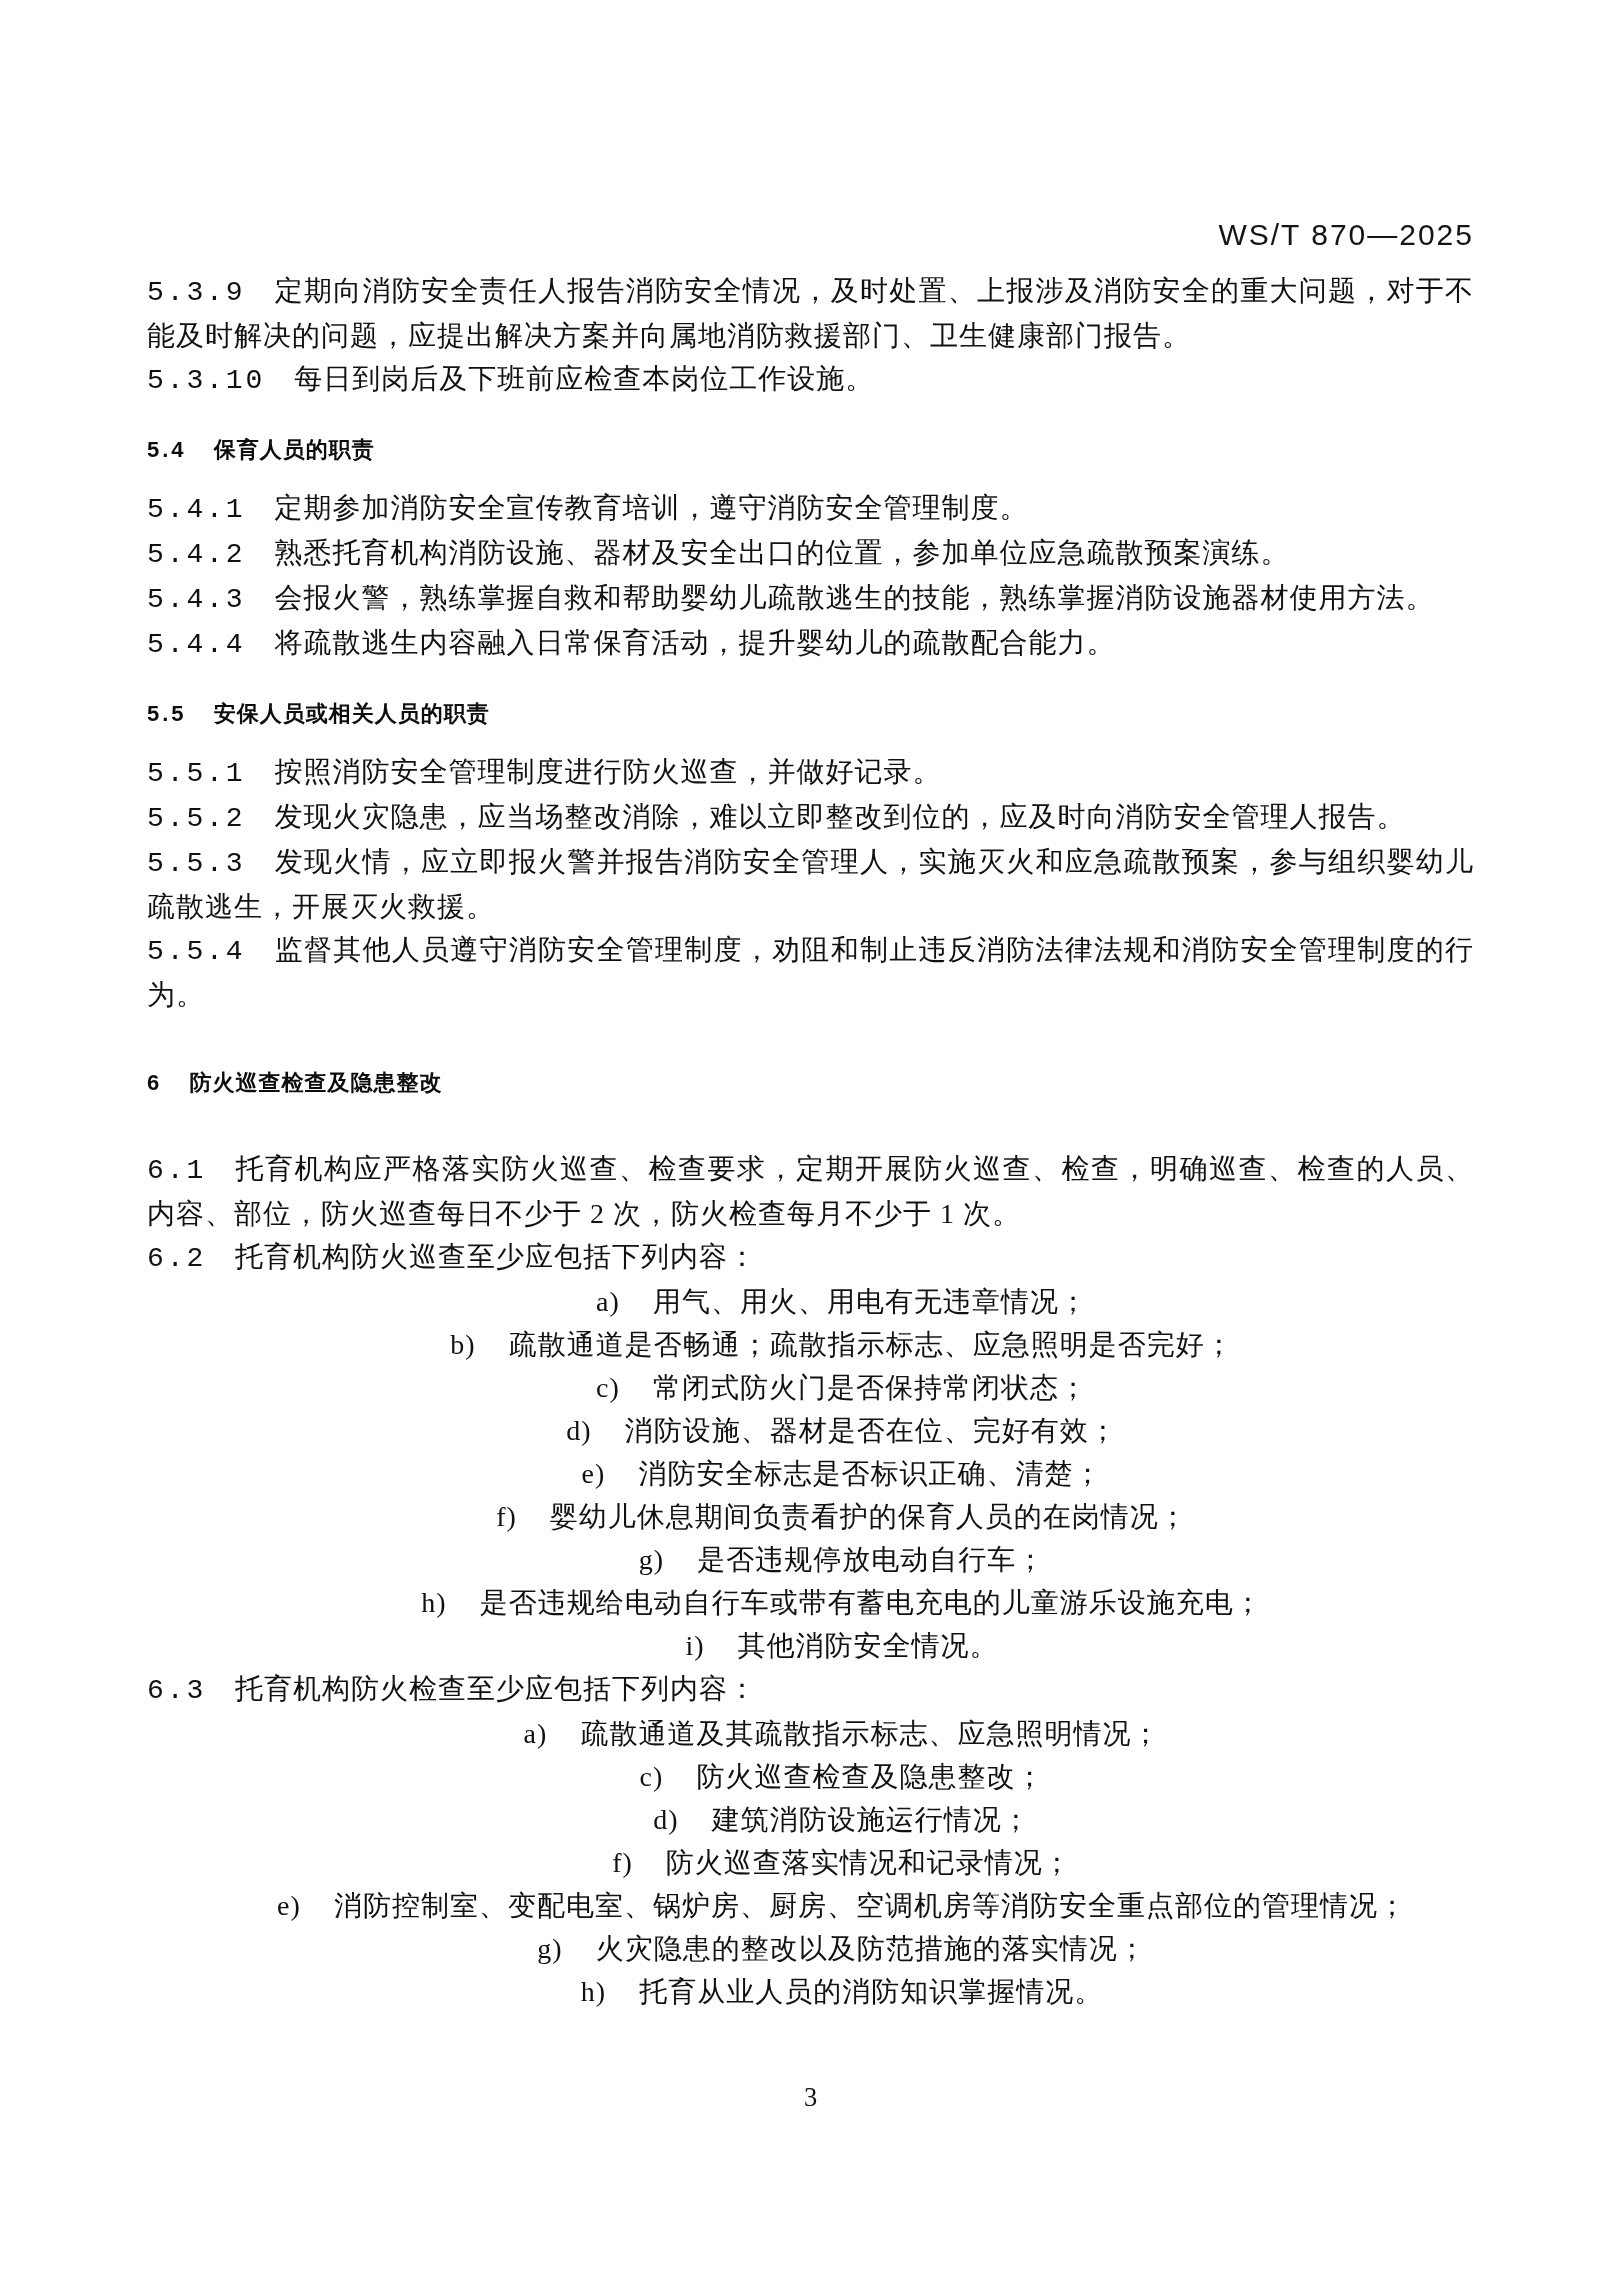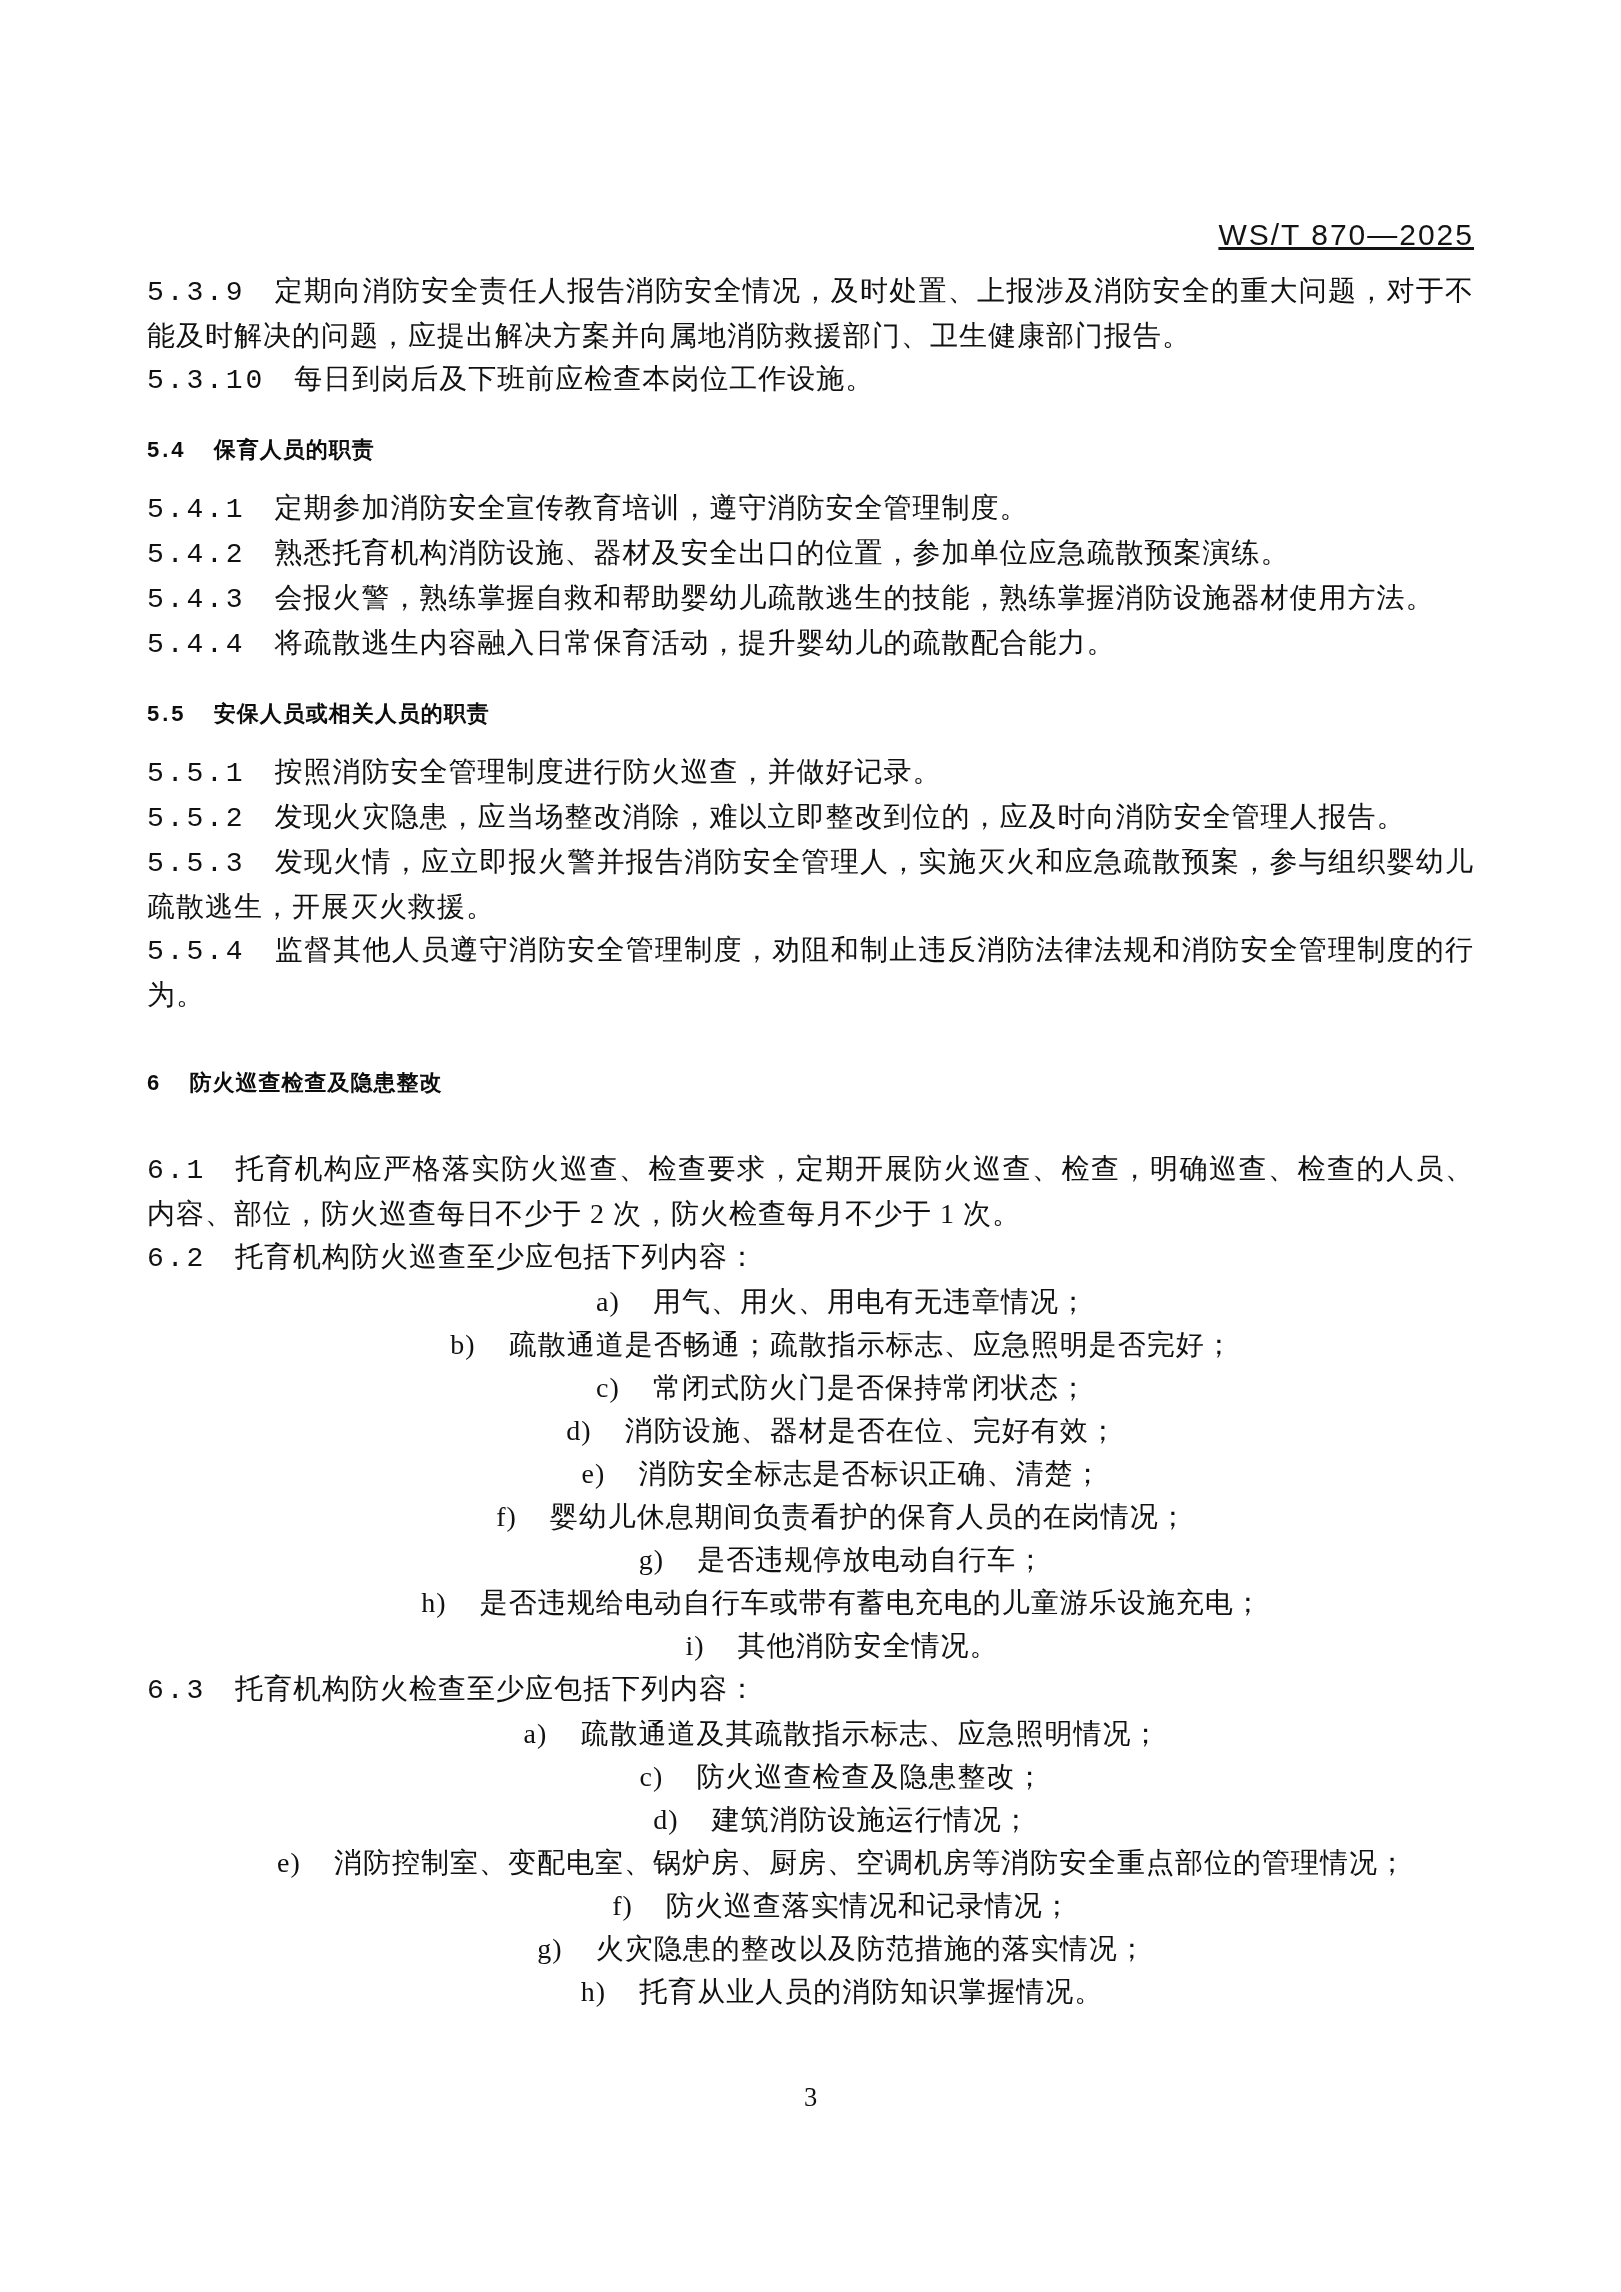--- a/index.html
+++ b/index.html
@@ -18,21 +18,20 @@
   }
   .running-head {
     position: absolute;
     top: 218px;
     right: 147px;
     font-family: "Liberation Sans", "DejaVu Sans", sans-serif;
     font-size: 30px;
     letter-spacing: 2px;
     color: #141414;
     white-space: nowrap;
-    text-decoration: underline;
   }
   .doc-body {
     position: absolute;
     left: 147px;
     top: 269px;
     width: 1327px;
   }
   .clause {
     margin: 0;
     font-size: 28px;
@@ -118,22 +117,22 @@
         <p class="list-item"><span class="lnum">f)</span><span class="ltext">婴幼儿休息期间负责看护的保育人员的在岗情况；</span></p>
         <p class="list-item"><span class="lnum">g)</span><span class="ltext">是否违规停放电动自行车；</span></p>
         <p class="list-item"><span class="lnum">h)</span><span class="ltext">是否违规给电动自行车或带有蓄电充电的儿童游乐设施充电；</span></p>
         <p class="list-item"><span class="lnum">i)</span><span class="ltext">其他消防安全情况。</span></p>
       </div>
       <p class="clause"><span class="cnum">6.3</span><span class="ctext">托育机构防火检查至少应包括下列内容：</span></p>
       <div class="list">
         <p class="list-item"><span class="lnum">a)</span><span class="ltext">疏散通道及其疏散指示标志、应急照明情况；</span></p>
         <p class="list-item"><span class="lnum">c)</span><span class="ltext">防火巡查检查及隐患整改；</span></p>
         <p class="list-item"><span class="lnum">d)</span><span class="ltext">建筑消防设施运行情况；</span></p>
+        <p class="list-item"><span class="lnum">f)</span><span class="ltext">防火巡查落实情况和记录情况；</span></p>
         <p class="list-item"><span class="lnum">e)</span><span class="ltext">消防控制室、变配电室、锅炉房、厨房、空调机房等消防安全重点部位的管理情况；</span></p>
-        <p class="list-item"><span class="lnum">f)</span><span class="ltext">防火巡查落实情况和记录情况；</span></p>
         <p class="list-item"><span class="lnum">g)</span><span class="ltext">火灾隐患的整改以及防范措施的落实情况；</span></p>
         <p class="list-item"><span class="lnum">h)</span><span class="ltext">托育从业人员的消防知识掌握情况。</span></p>
       </div>
     </div>
 
   <div class="page-number">3</div>
 </div>
 
 
 </body></html>

